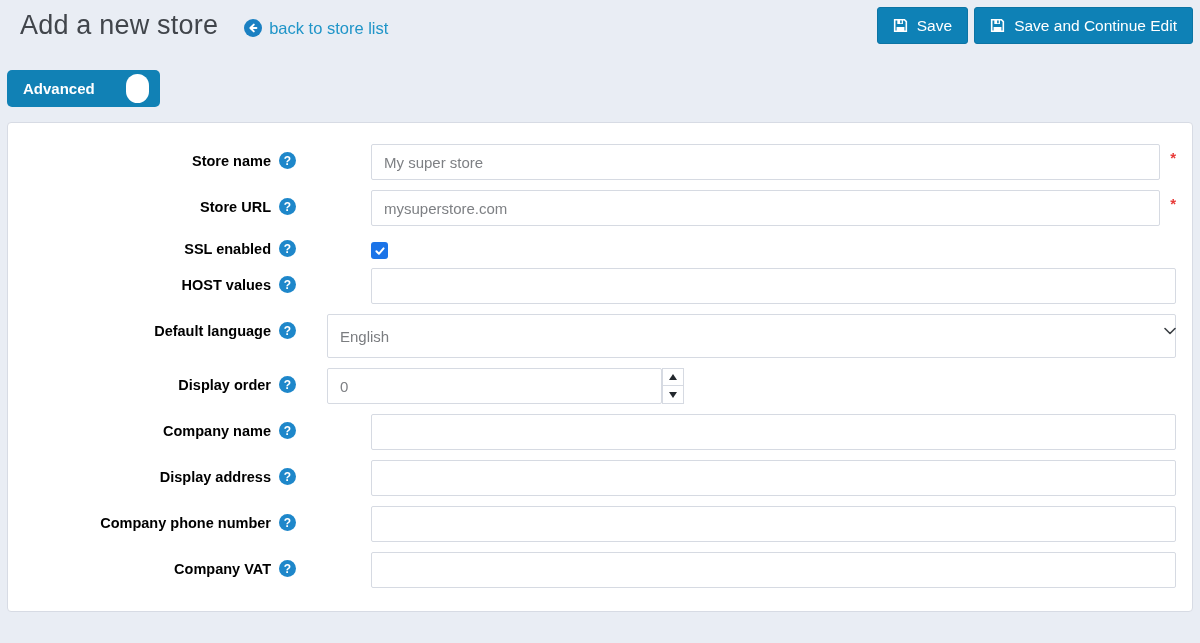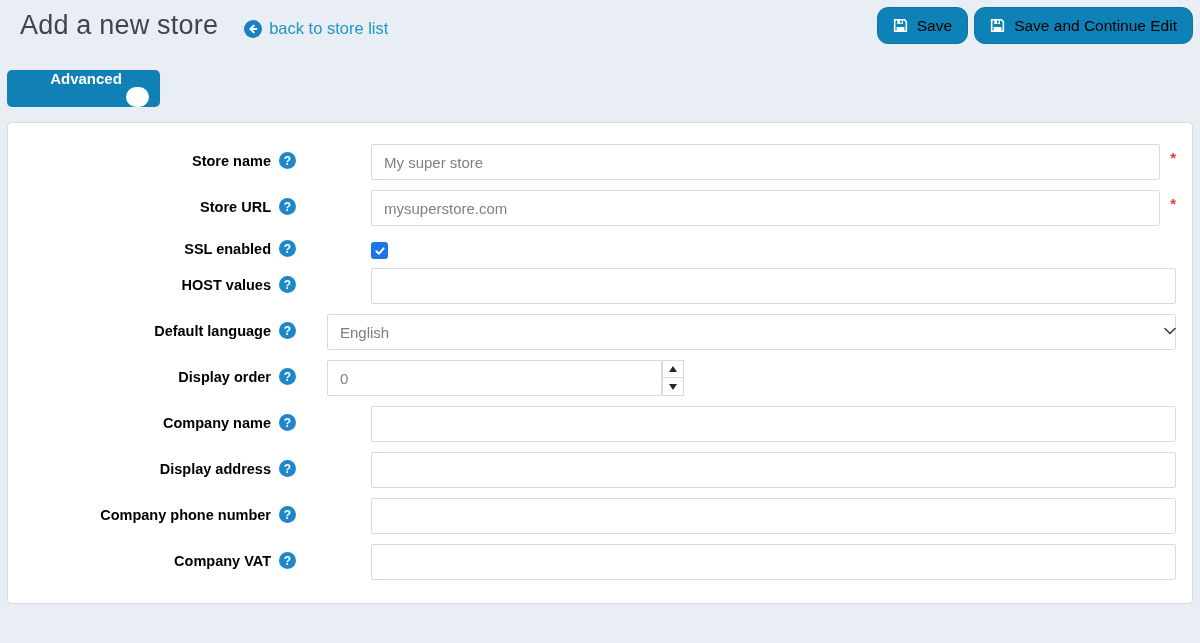--- a/index.html
+++ b/index.html
@@ -14,41 +14,40 @@
   
   .page-header {
     display:flex; align-items:center;
     padding:7px 7px 0 20px;
   }
   .page-title {
     font-size:27px; font-weight:400; color:#41454b;
     letter-spacing:.2px;
   }
   .back-link {
-    display:flex; align-items:flex-end; gap:7px;
+    display:flex; align-items:flex-start; gap:7px;
     margin-left:26px; margin-top:6px;
     color:#2095c8; font-size:16.5px; cursor:pointer; text-decoration:none;
   }
   .header-buttons { margin-left:auto; display:flex; gap:6px; }
   .btn-blue {
     display:flex; align-items:center; gap:9px;
-    background:#0e81b6; border:1px solid #0c74a4; border-radius:11px;
-    color:#000000; font-size:15.5px; font-family:inherit;
+    background:#0e81b6; border:1px solid #0c74a4; border-radius:3px;
+    color:#ffffff; font-size:15.5px; font-family:inherit;
     height:37px; padding:0 15px; cursor:pointer;
   }
 
   
   .mode-toggle {
     margin:26px 0 0 7px;
     width:153px; height:37px;
     background:#1181b5; border-radius:5px;
     display:flex; align-items:center;
     padding:0 11px 0 16px;
     cursor:pointer;
-    flex-direction:column;
   }
   .mode-toggle-label { color:#fff; font-weight:700; font-size:15px; }
   .mode-knob {
     margin-left:auto;
     width:23px; height:29px;
     background:#fff; border-radius:12px;
   }
 
   
   .panel {
@@ -97,21 +96,21 @@
     cursor:pointer;
   }
   .warning-note {
     margin-top:9px;
     font-size:15px; font-style:italic; color:#5f6367;
   }
 
   
   .select-wrap { position:relative; flex:1; }
   .select-input {
-    width:100%; height:36px;
+    width:100%; height:44px;
     border:1px solid #d6dae2; border-radius:2px;
     padding:0 30px 0 12px;
     font-size:15px; color:#7b7d80; font-family:inherit;
     background:#fff; outline:none;
     -webkit-appearance:none; appearance:none;
     cursor:pointer;
   }
   .select-chevron {
     position:absolute; right:12px; top:13px; pointer-events:none;
     width:0; height:0;

